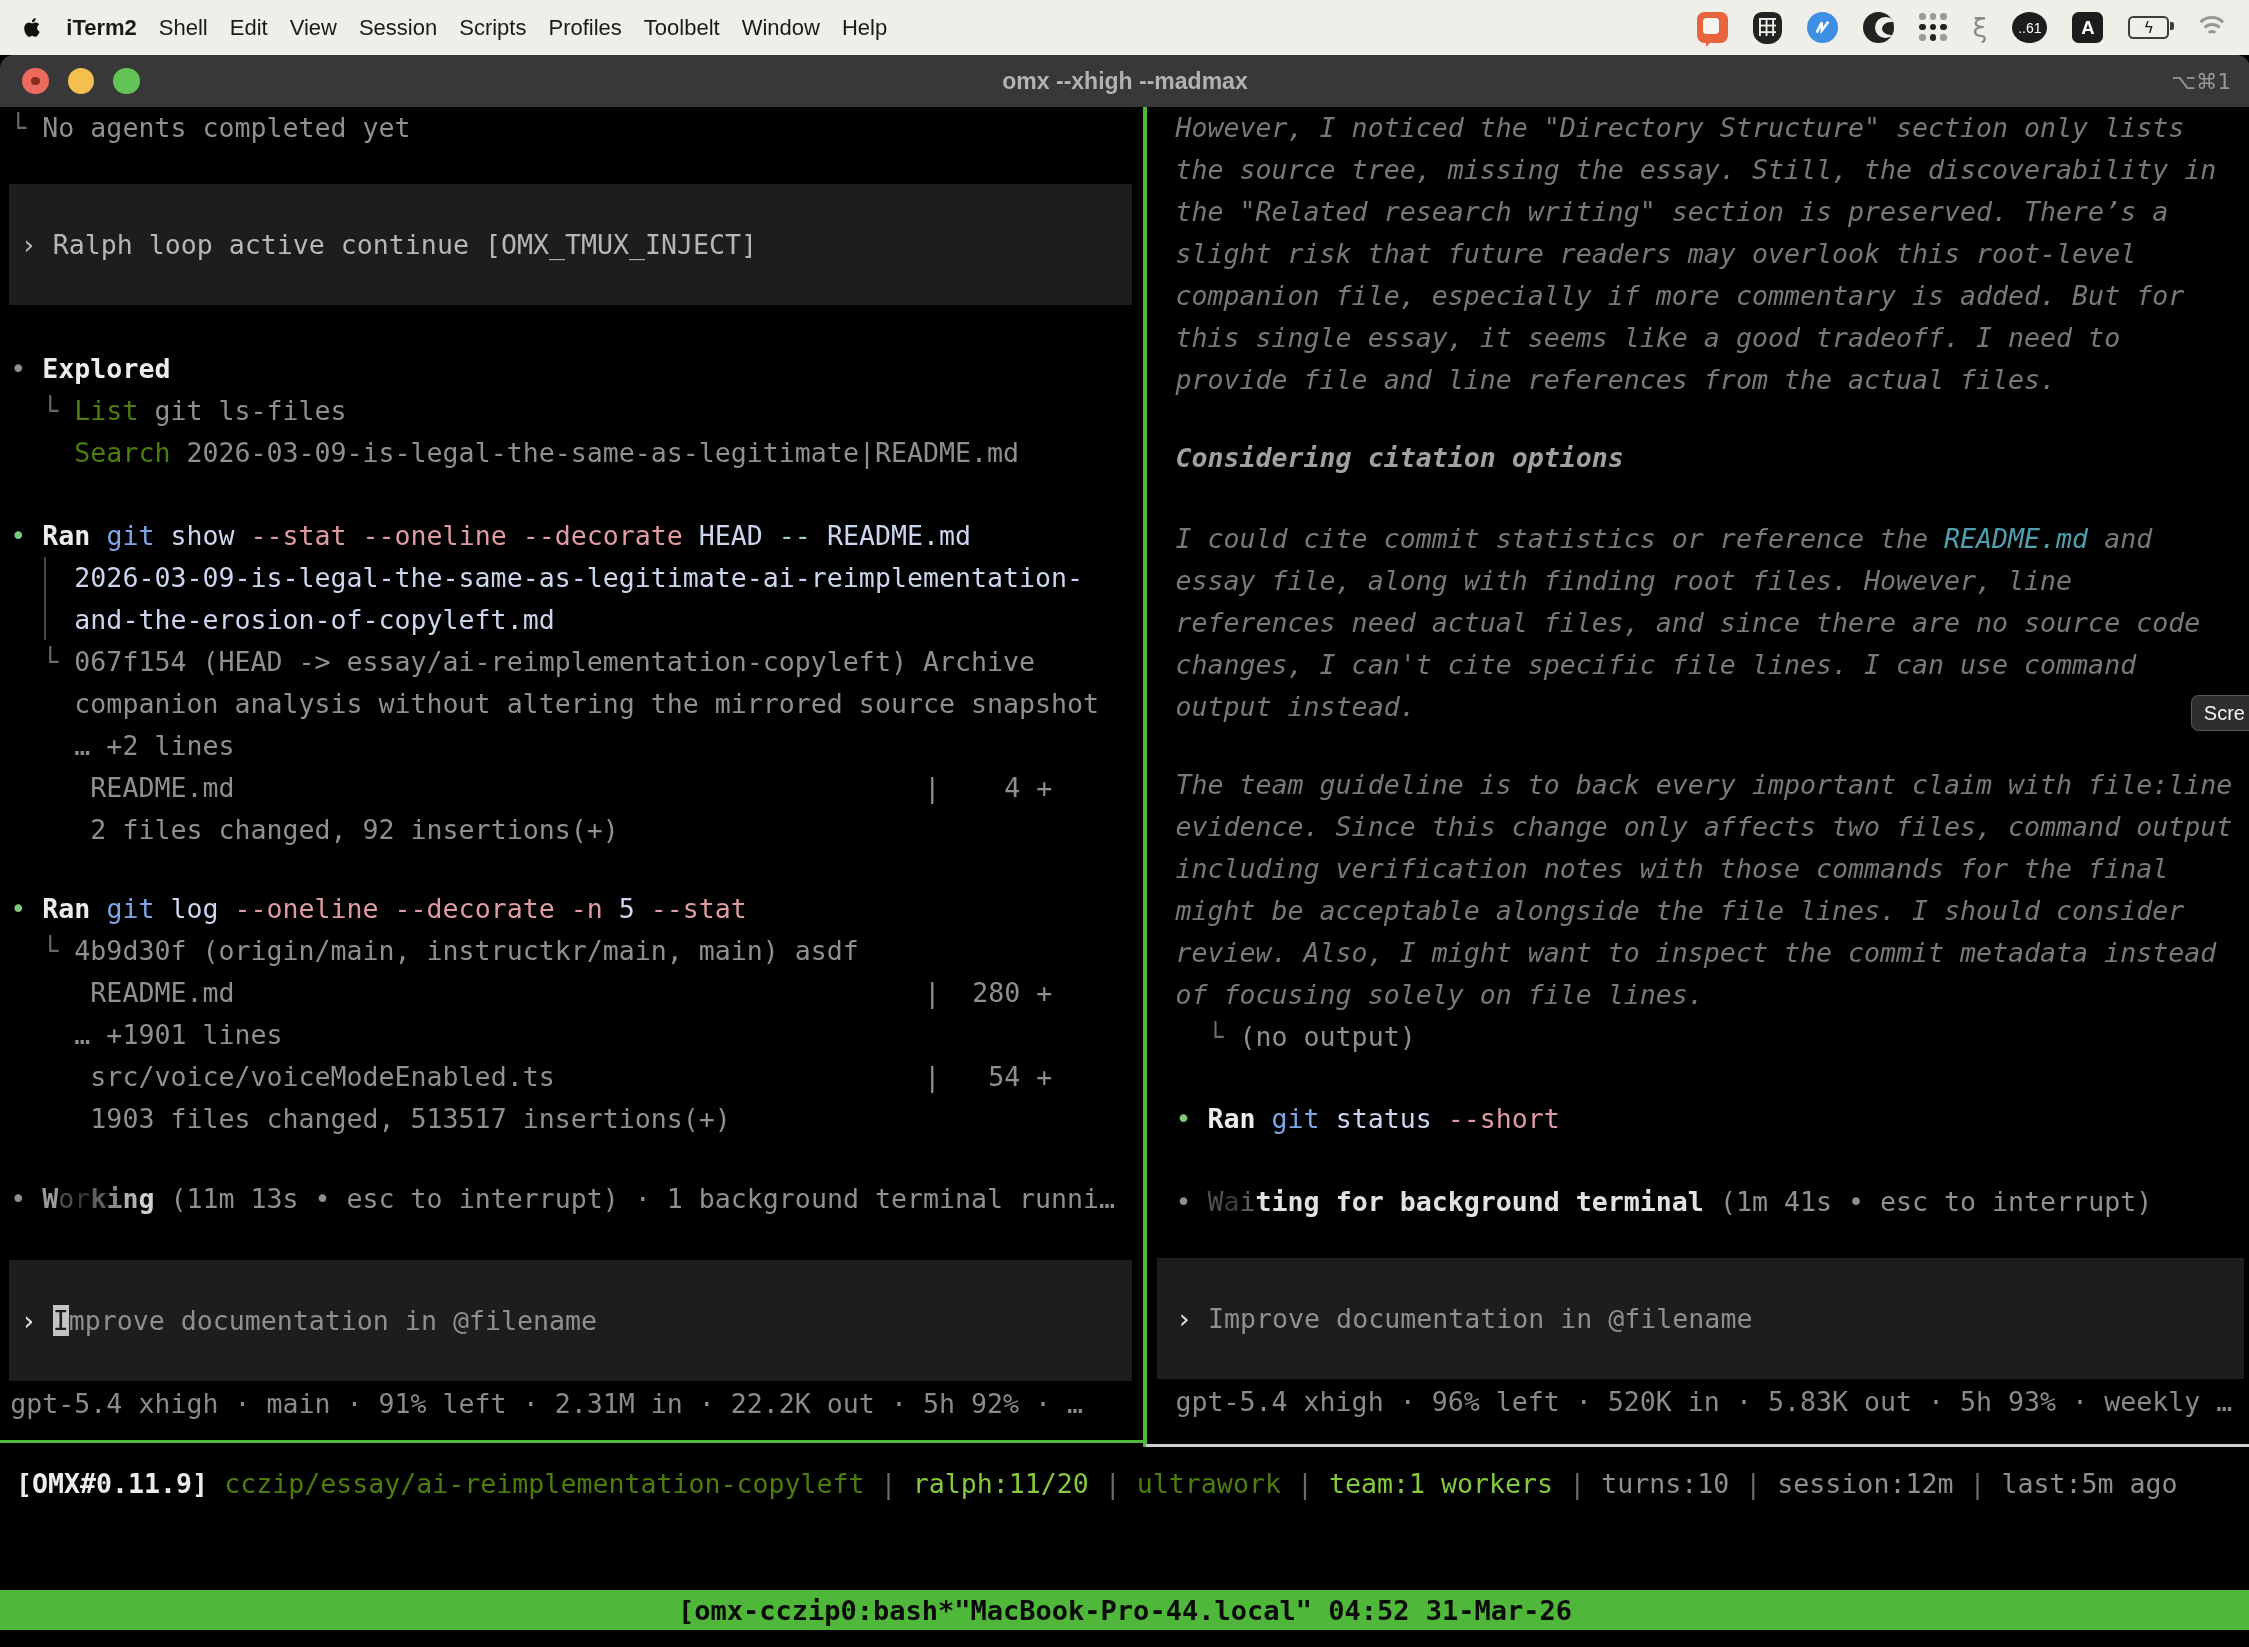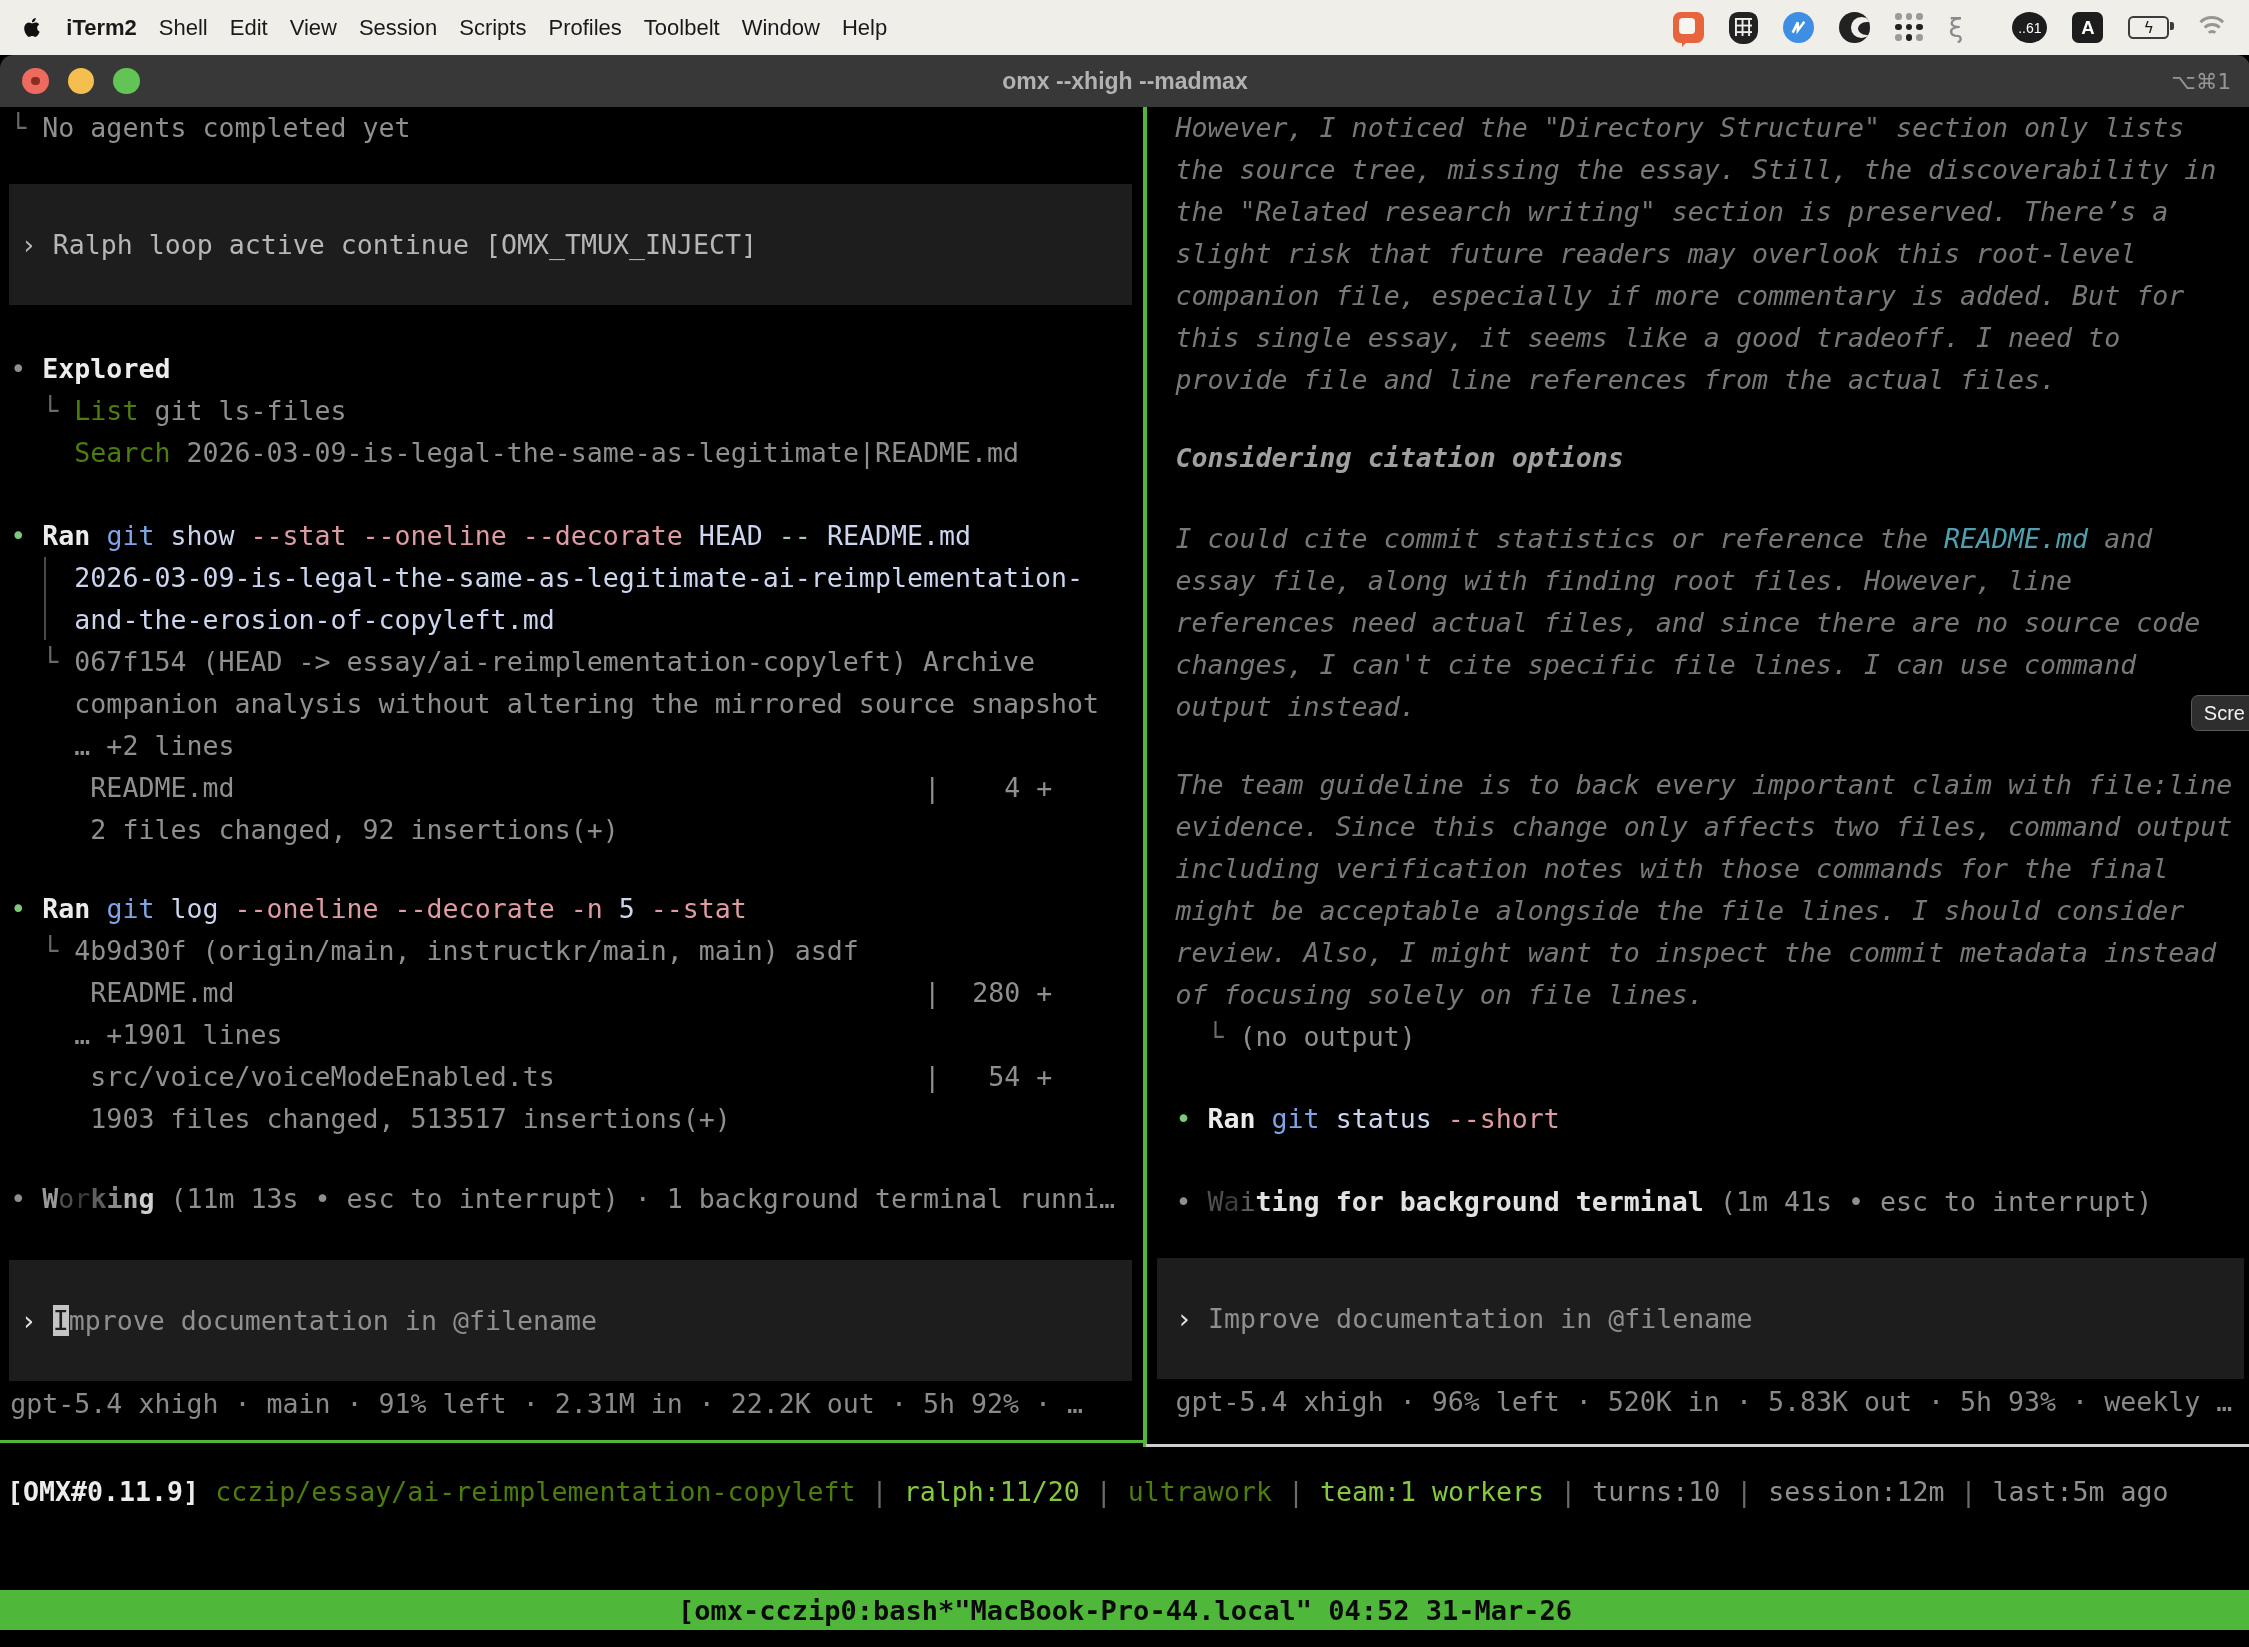--- a/index.html
+++ b/index.html
@@ -22,21 +22,21 @@
     background-image:linear-gradient(#efeee9 2.2px,transparent 2.2px),linear-gradient(90deg,#efeee9 2.2px,transparent 2.2px);
     background-size:6.6px 6.6px;}
   .ic-badge{width:31px;height:31px;border-radius:50%;background:#3e8ee3;display:flex;align-items:center;justify-content:center;}
   .ic-circle{width:31px;height:31px;border-radius:50%;background:#222;position:relative;overflow:hidden;}
   .ic-circle i{position:absolute;left:11.8px;top:5.2px;width:20.7px;height:20.7px;border-radius:50%;background:#efeee9;}
   .ic-circle u{position:absolute;left:19px;top:9.6px;width:17.7px;height:13.3px;border-radius:50%;background:#222;}
   .ic-dots{display:grid;grid-template-columns:repeat(3,7.4px);grid-auto-rows:7.4px;gap:3px;}
   .ic-dots i{width:6.6px;height:6.6px;border-radius:50%;}
   .ic-hook{font-size:26.6px;color:#8a8a8a;font-family:"DejaVu Sans",sans-serif;}
   .ic-pct{min-width:35px;height:31px;border-radius:50%;background:#1d1d1d;color:#fff;
-          font-size:14px;display:flex;align-items:center;justify-content:center;font-family:"Liberation Sans",sans-serif;margin-left:24px;}
+          font-size:14px;display:flex;align-items:center;justify-content:center;font-family:"Liberation Sans",sans-serif;}
   .ic-akey{width:31px;height:31px;border-radius:6.6px;background:#1d1d1d;color:#fff;font-size:18.5px;font-weight:bold;
            display:flex;align-items:center;justify-content:center;font-family:"Liberation Sans",sans-serif;}
   .ic-batt{position:relative;width:37px;height:19px;border:2.2px solid #3c3c3c;border-radius:5.2px;display:flex;align-items:center;justify-content:center;}
   .ic-batt u{position:absolute;right:-6.6px;top:4.4px;width:3.7px;height:8px;background:#3c3c3c;border-radius:0 2.2px 2.2px 0;}
   .ic-batt s{text-decoration:none;font-size:16px;color:#1a1a1a;font-family:"DejaVu Sans",sans-serif;}
   .ic-wifi{position:relative;width:35px;height:26.6px;}
   .ic-wifi i{position:absolute;left:50%;bottom:0;transform:translateX(-50%);border:3.7px solid transparent;border-top-color:#97968f;border-radius:50%;}
   .ic-wifi .w1{width:29.5px;height:29.5px;bottom:-10.3px;}
   .ic-wifi .w2{width:17.7px;height:17.7px;bottom:-5.9px;}
   .ic-wifi .w3{width:5.9px;height:5.9px;bottom:-1.5px;}
@@ -72,21 +72,21 @@
            font-family:"Liberation Sans",sans-serif;display:flex;align-items:center;padding-left:11.8px;}
   
   .c-gray{color:#8f8f8f}.c-dim{color:#6b6b6b}.c-white{color:#ececec}.c-white2{color:#e2e2e2}
   .c-cyan{color:#4d7c0f}.c-teal{color:#4f9fae}.c-green{color:#7cc97c}.c-blue{color:#7fa5e6}
   .c-pale{color:#ccd5ee}.c-palegreen{color:#aacbb4}.c-pink{color:#de9ba1}
   .c-think{color:#787878}.c-thinkhead{color:#a0a0a0}.c-lgreen{color:#86c93e}
   .c-boxtext{color:#b6b6b6}
   .c-sh1{color:#9a9a9a}.c-sh2{color:#4f4f4f}.c-sh3{color:#3c3c3c}.c-sh4{color:#5f5f5f}
   .c-sh5{color:#8a8a8a}.c-sh6{color:#b0b0b0}.c-sh7{color:#cfcfcf}
   
-  .omx-line{margin-top:24px;padding-left:7px;font-size:26.6px;}
+  .omx-line{margin-top:16px;padding-left:16px;font-size:26.6px;}
   .tmux-bar{position:absolute;left:0;top:1590px;width:100%;height:40px;background:#4fb73a;color:#0a0a0a;
             font-size:27px;font-weight:600;display:flex;align-items:center;justify-content:center;
             padding:0 7.4px;box-sizing:border-box;white-space:pre;}
 </style>
 </head>
 <body>
 
 <div class="screen">
 
   <div class="menubar">

